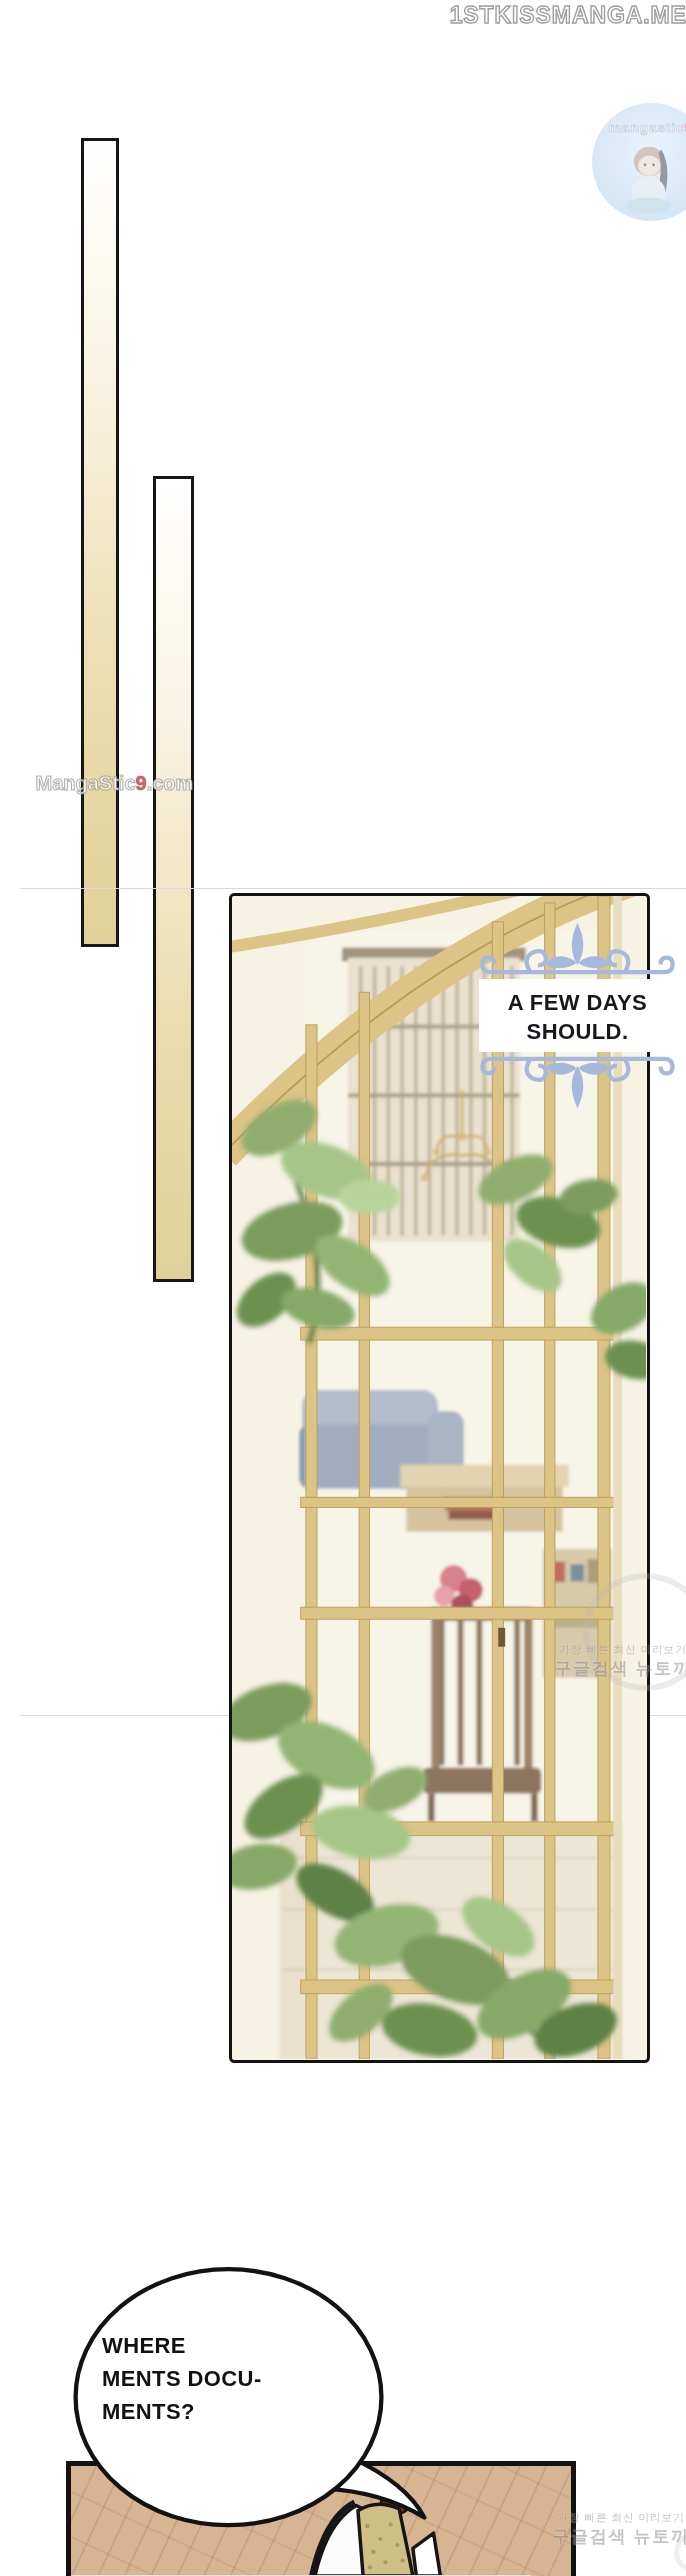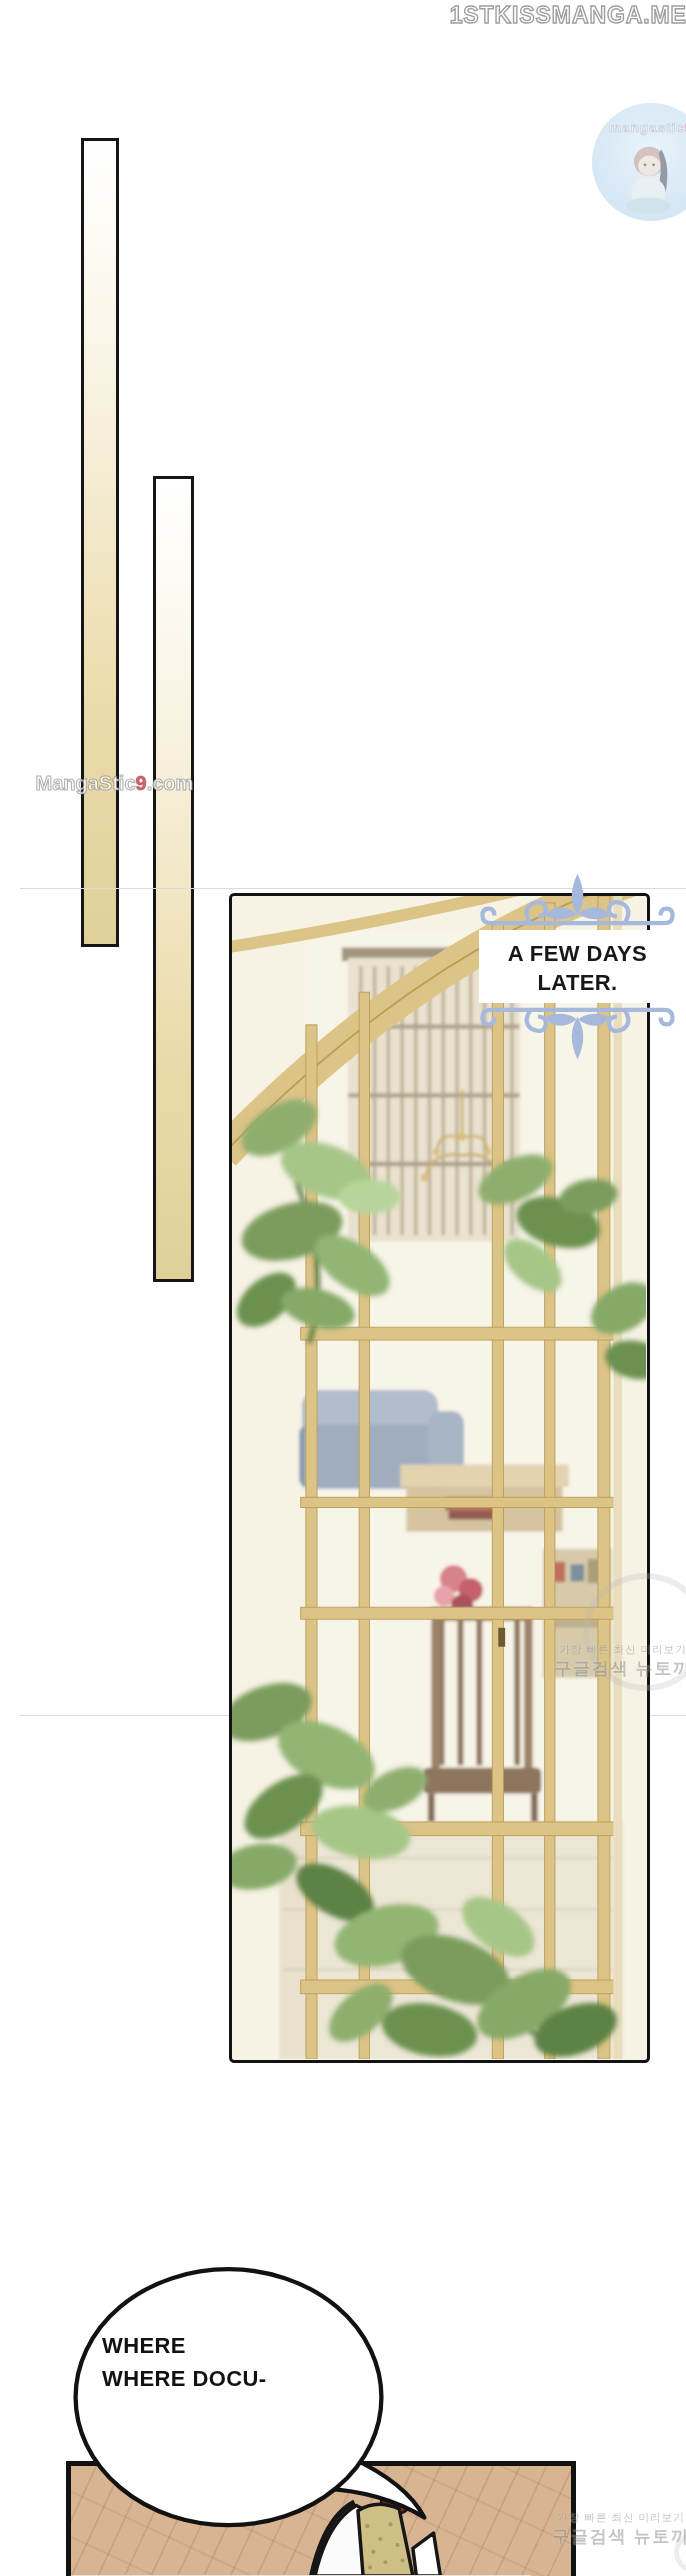--- a/index.html
+++ b/index.html
@@ -29,21 +29,21 @@
     color:rgba(255,255,255,0.85);-webkit-text-stroke:1.1px rgba(125,125,125,0.6);white-space:nowrap;}
   .side-wm .digit{color:rgba(201,62,72,0.8);-webkit-text-stroke:1.1px rgba(160,60,65,0.5);}
 
   .sep-line{position:absolute;left:0;width:687px;height:0.9px;background:#dadada;z-index:1;}
 
   
   .main-panel{position:absolute;left:209px;top:893px;width:421px;height:1170px;box-sizing:border-box;
     border:3.4px solid #121212;border-radius:5.2px;background:#f8f4e7;overflow:hidden;z-index:2;}
 
   
-  .caption{position:absolute;left:459px;top:870px;width:197px;z-index:6;}
+  .caption{position:absolute;left:459px;top:919px;width:197px;z-index:6;}
   .caption .flourish{display:block;width:197px;height:60px;}
   .caption .flourish.bottom{transform:rotate(180deg);}
   .caption .cap-box{background:#ffffff;padding:8.6px 0 6.9px 0;}
   .caption .cap-line{text-align:center;font-size:22px;font-weight:800;line-height:29px;
     letter-spacing:0.4px;color:#17171c;}
 
   
   .kwm{position:absolute;width:172px;text-align:center;color:#8a8a8a;opacity:.5;z-index:7;
     text-shadow:0 0 1.7px #fff;}
   .kwm .small{font-size:10.7px;letter-spacing:0.9px;}
@@ -232,21 +232,21 @@
         <path d="M170 62 Q180 46 167 39 Q154 34 152 45 Q151 54 161 54"></path>
       </g>
       <g fill="#a6b9dd">
         <path d="M115 4 C106 24 106 38 115 54 C124 38 124 24 115 4 Z"></path>
         <path d="M113 50 C98 40 84 42 78 54 C92 60 106 57 113 52 Z"></path>
         <path d="M117 50 C132 40 146 42 152 54 C138 60 124 57 117 52 Z"></path>
       </g>
     </svg>
     <div class="cap-box">
       <div class="cap-line">A FEW DAYS</div>
-      <div class="cap-line">LATER.</div>
+      <div class="cap-line">SHOULD.</div>
     </div>
     <svg class="flourish bottom" viewBox="0 0 230 70">
       <g stroke="#a6b9dd" fill="none" stroke-width="5">
         <path d="M14 62 H216"></path>
         <path d="M14 62 Q4 62 4 53 Q4 45 11 45 Q18 45 18 53"></path>
         <path d="M216 62 Q226 62 226 53 Q226 45 219 45 Q212 45 212 53"></path>
         <path d="M60 62 Q50 46 63 39 Q76 34 78 45 Q79 54 69 54"></path>
         <path d="M170 62 Q180 46 167 39 Q154 34 152 45 Q151 54 161 54"></path>
       </g>
       <g fill="#a6b9dd">
@@ -262,21 +262,22 @@
     <div class="small">가장 빠른 최신 미리보기</div>
     <div class="large">구글검색 뉴토끼</div>
   </div>
 
   <svg class="bubble-svg" width="378" height="275" viewBox="0 0 440 320">
     <path d="M330 232 Q395 262 416 302 Q368 272 298 268 Z" fill="#ffffff" stroke="#121212" stroke-width="5" stroke-linejoin="round"></path>
     <ellipse cx="188" cy="162" rx="178" ry="149" fill="#ffffff" stroke="#121212" stroke-width="5"></ellipse>
   </svg>
   <div class="bubble-text">
     <div>WHERE</div>
-    <div>WHERE DOCU-</div>
+    <div>MENTS DOCU-</div>
+    <div>MENTS?</div>
   </div>
 
   <div class="bottom-panel">
     <svg class="char-svg" width="500" height="110" viewBox="0 0 582 128">
       <path d="M280 128 Q295 60 330 42" stroke="#161616" stroke-width="6" fill="none"></path>
       <path d="M284 128 Q298 66 332 46 L360 60 L368 128 Z" fill="#fbfbfb" stroke="#161616" stroke-width="4" stroke-linejoin="round"></path>
       <ellipse cx="378" cy="42" rx="17" ry="14" fill="#7c2a2e" stroke="#161616" stroke-width="3"></ellipse>
       <path d="M340 128 L334 52 Q356 38 382 50 L398 128 Z" fill="#cdbf86" stroke="#161616" stroke-width="4" stroke-linejoin="round"></path>
       <g fill="#a79a5f">
         <circle cx="345" cy="70" r="2.4"></circle>

